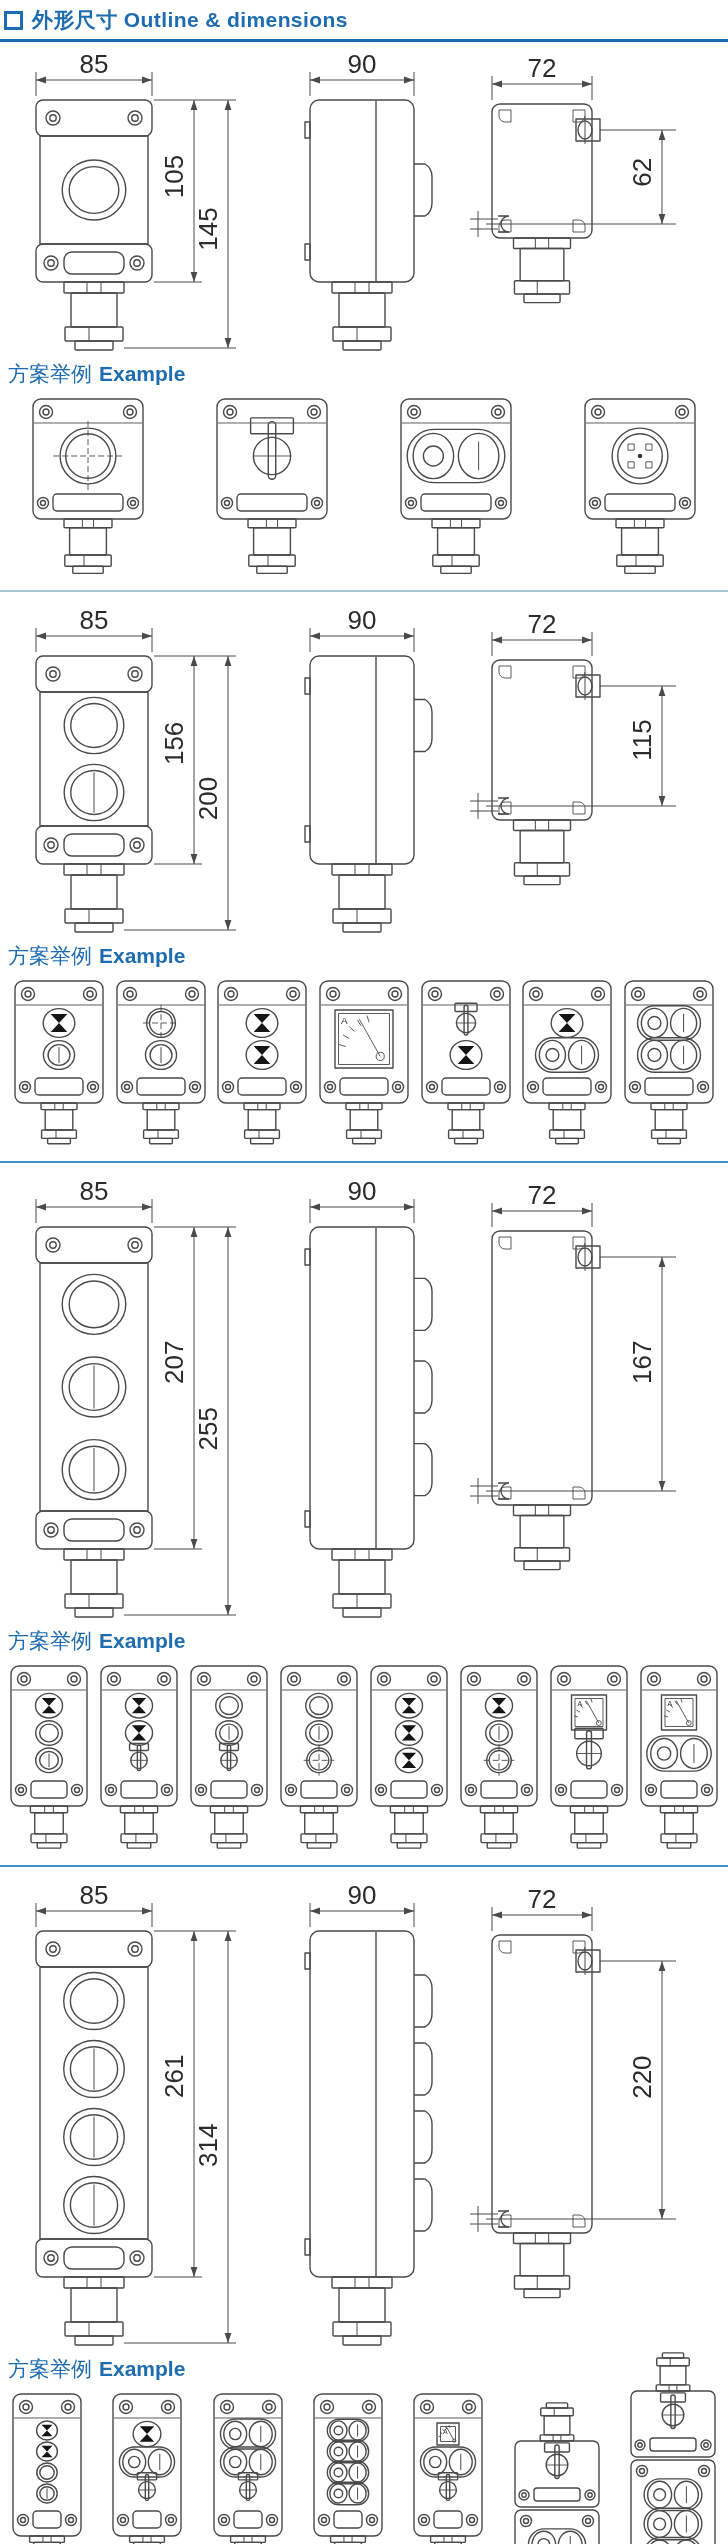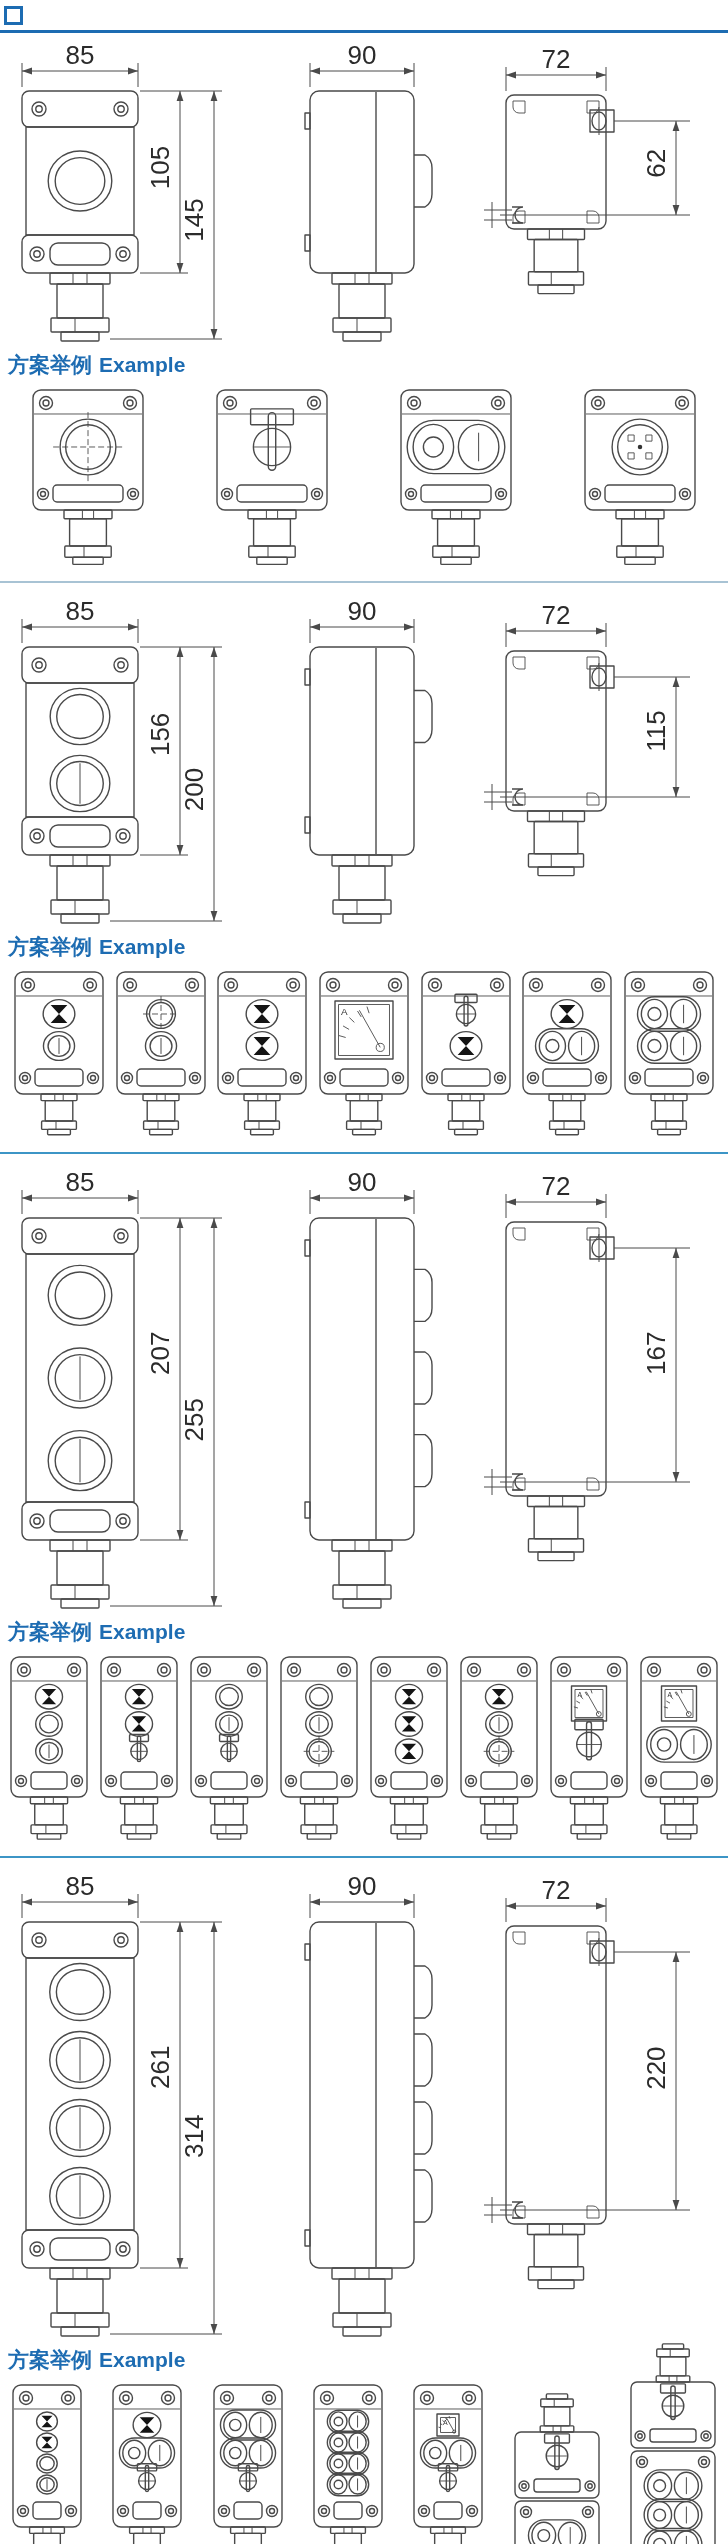--- a/index.html
+++ b/index.html
@@ -2,41 +2,42 @@
 <html><head>
 <meta charset="utf-8">
 <style>
 *{margin:0;padding:0;box-sizing:border-box}
 html,body{width:728px;background:#fff}
 body{height:2544px;overflow:hidden;font-family:"Liberation Sans",sans-serif}
 .hdr{display:flex;align-items:center;gap:9px;padding:6px 0 3px 4px}
 .hdr-sq{width:19px;height:19px;border:3px solid #1d6cb2;flex:0 0 auto}
 .hdr h1{font-size:21px;color:#1d6cb2;font-weight:700;letter-spacing:.4px}
 .rule{border:none;border-top:3px solid #1d6cb2;margin:2px 0 0}
-.drawings{display:flex;justify-content:space-between;align-items:flex-start;padding:6px 0 0}
+.drawings{display:flex;justify-content:center;align-items:flex-start;padding:6px 0 0}
 .ex-label{font-size:21px;color:#1d6cb2;padding:6px 0 2px 8px}
-.ex-label .zh{font-weight:700;margin-right:7px}
+.ex-label .zh{font-weight:400;margin-right:7px}
 .ex-label .en{font-weight:700}
 .ex-row{display:flex;justify-content:space-between;align-items:flex-start}
 .r0{padding:6px 30px 0}.r1{padding:6px 12px 0}.r2{padding:6px 8px 0}.r3{padding:6px 10px 0}
 .divider{border:none;border-top:2px solid;margin:12px 0 6px}
 svg{display:block}
 svg text{font-family:"Liberation Sans",sans-serif}
 .ln{fill:none;stroke:#4a4a4a;stroke-width:1.4;stroke-linejoin:round}
 .tn{fill:none;stroke:#4a4a4a;stroke-width:.9;stroke-linejoin:round}
 .dl{stroke:#4a4a4a;stroke-width:1}
 .dim{font-size:26px;fill:#2b2b2b}
 .mt-a{margin-top:8px}
 .mt-b{margin-top:-42px}
 </style>
 </head>
 <body>
 
 <div class="hdr">
   <span class="hdr-sq"></span>
+  <h1><span>外形尺寸</span> <span>Outline &amp; dimensions</span></h1>
 </div>
 <hr class="rule">
 <div id="sections">
     <section>
     <div class="drawings">
       <svg width="252" height="306" viewBox="0 0 252 306">
           <line x1="22" y1="48" x2="22" y2="24" class="dl"></line>
           <line x1="138" y1="48" x2="138" y2="24" class="dl"></line>
           <line x1="22" y1="32" x2="138" y2="32" class="dl"></line>
           <path d="M 22 32 L 32 28.6 L 32 35.4 Z" fill="#4a4a4a"></path>

